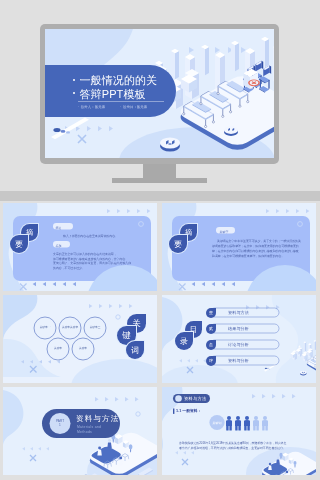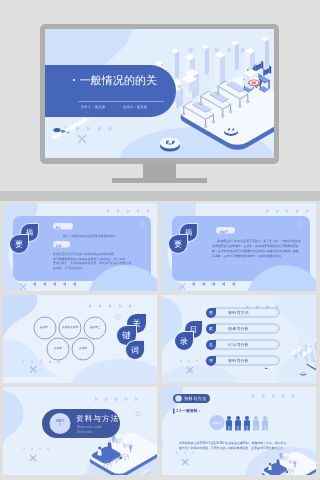--- a/index.html
+++ b/index.html
@@ -320,20 +320,21 @@
             <path d="M183 18 l5 3 -5 3 z"></path>
           <path d="M196 18 l5 3 -5 3 z"></path>
         </g>
       </svg>
       <svg class="cov-svg" viewBox="0 0 229 129">
           <use href="#hospitalScene"></use>
         </svg>
       <div class="cov-panel"></div>
       <div class="cov-title">
         <div><span class="cov-dot"></span><b>一般情况的的关</b></div>
+        <div><span class="cov-dot"></span><b>答辩PPT模板</b></div>
       </div>
       <div class="cov-rule"></div>
       <div class="cov-meta">
         <span>答辩人：氢元素</span>
         <span>答辩日：氢元素</span>
       </div>
     </div>
   </div>
   <div id="stand-neck"></div>
   <div id="stand-base"></div>

